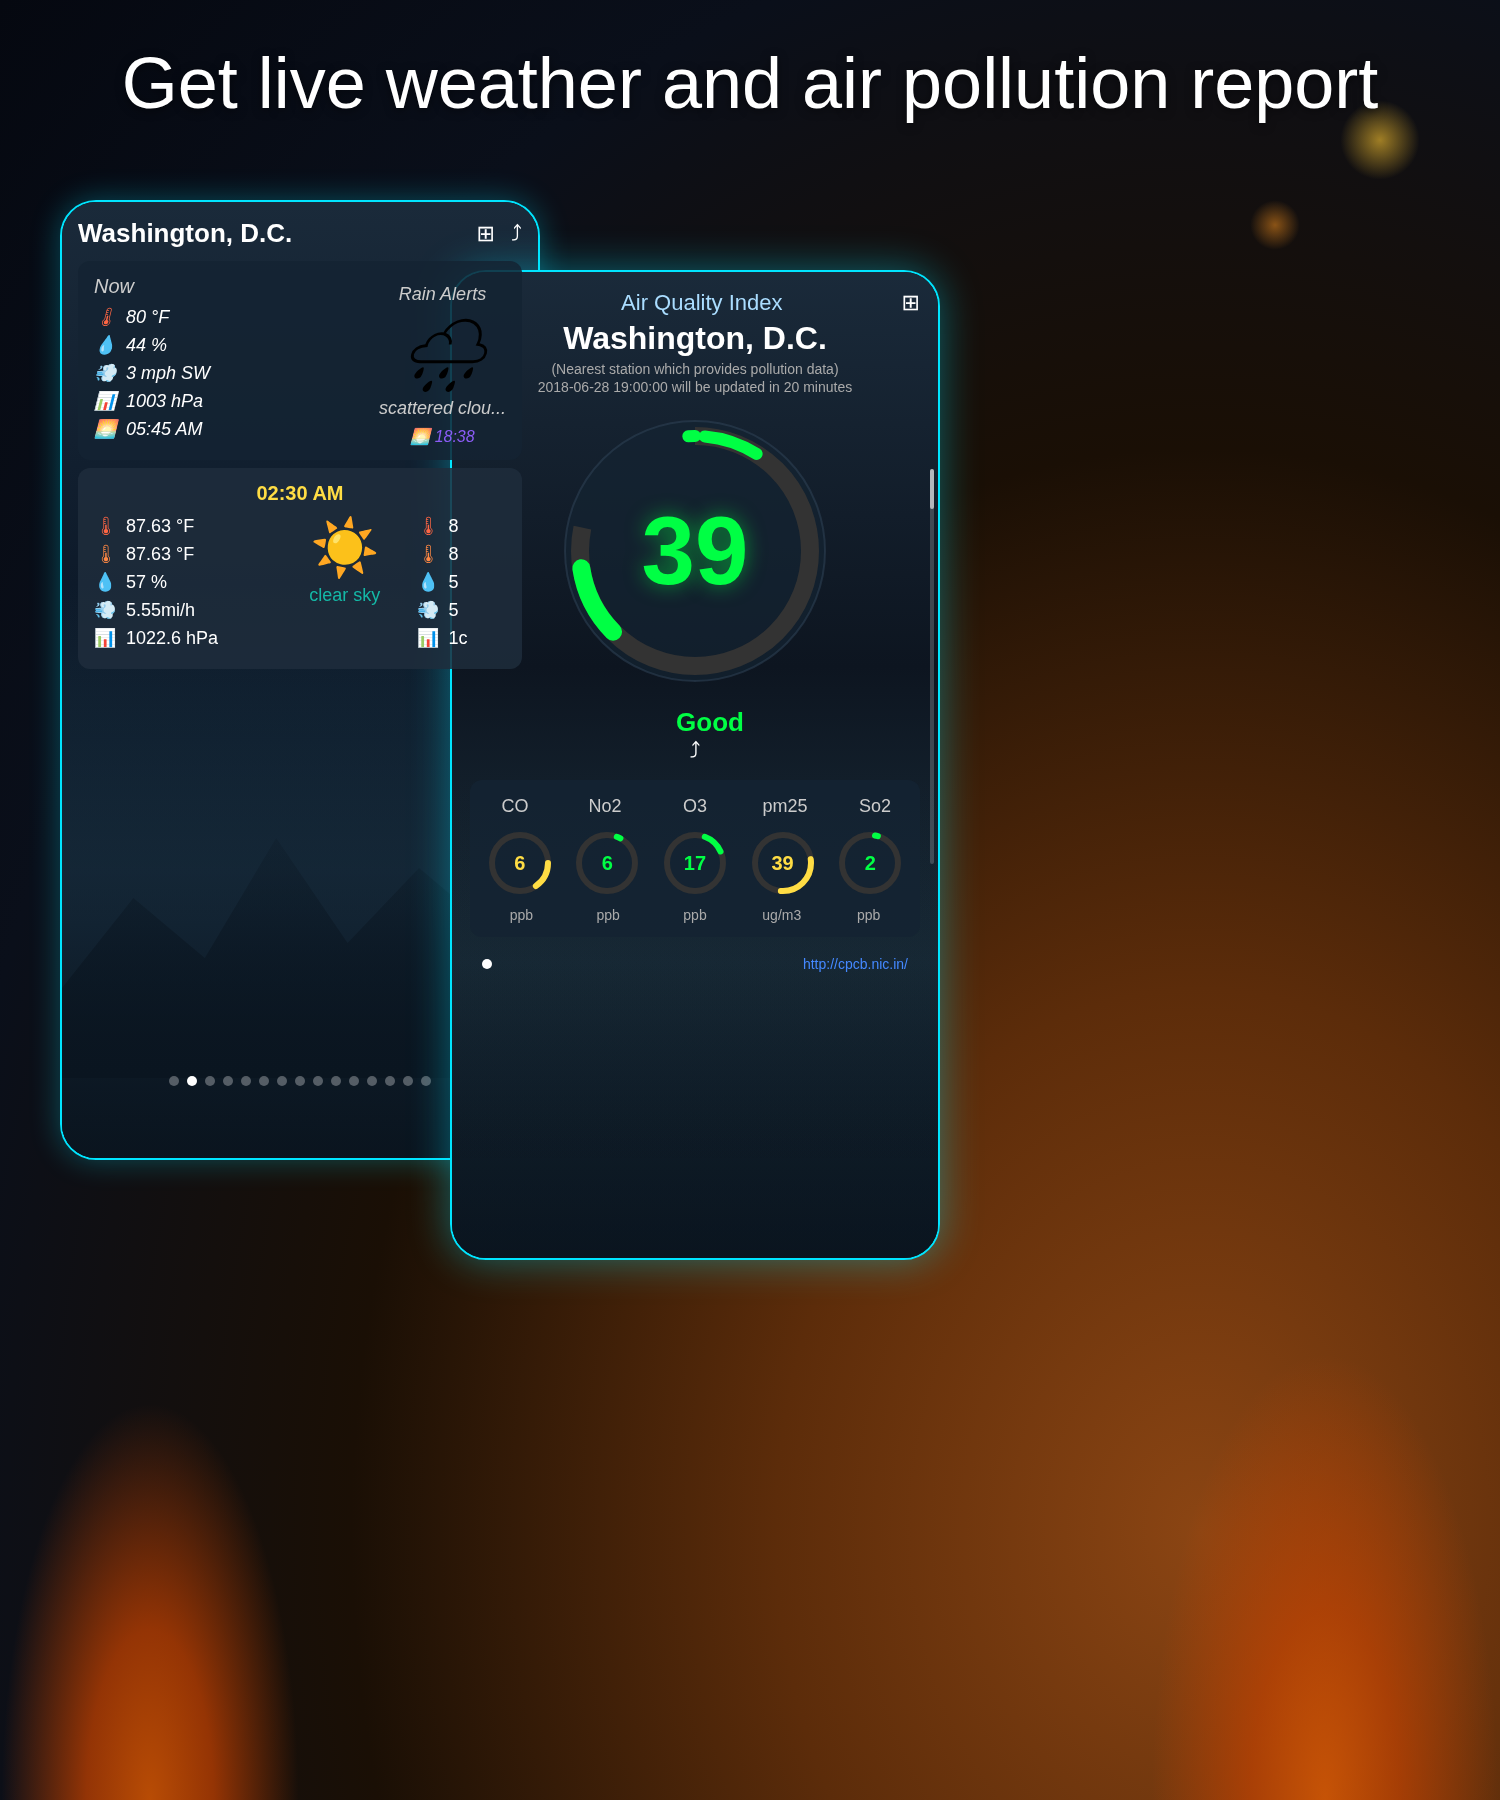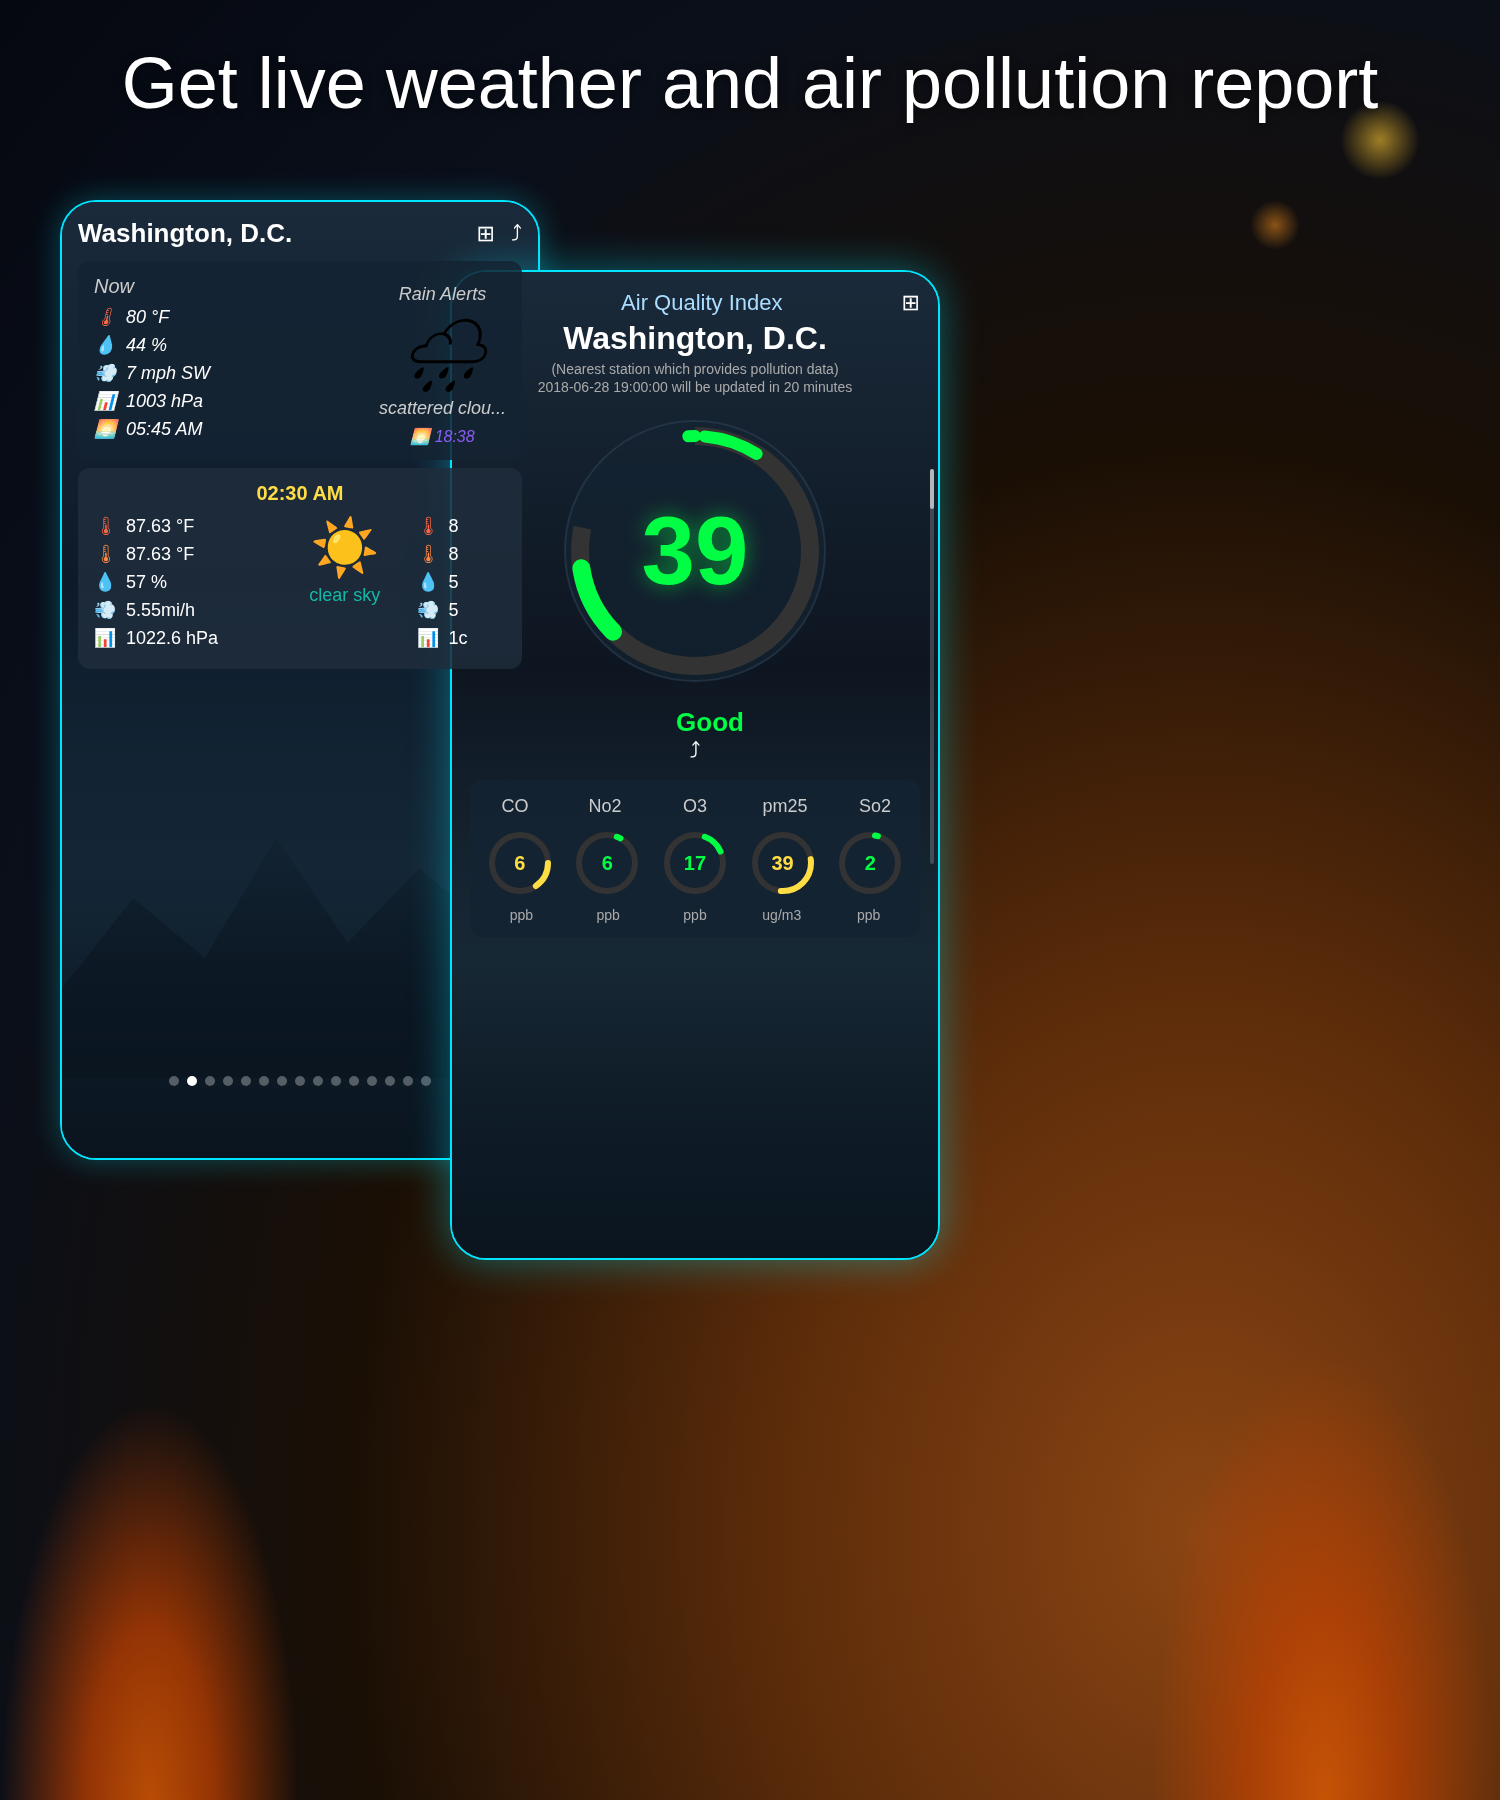--- a/index.html
+++ b/index.html
@@ -568,21 +568,21 @@
             <div class="weather-stat">
               <span class="weather-stat-icon temp-icon">🌡</span>
               <span>80 °F</span>
             </div>
             <div class="weather-stat">
               <span class="weather-stat-icon humidity-icon">💧</span>
               <span>44 %</span>
             </div>
             <div class="weather-stat">
               <span class="weather-stat-icon wind-icon">💨</span>
-              <span>7 mph SW</span>
+              <span>3 mph SW</span>
             </div>
             <div class="weather-stat">
               <span class="weather-stat-icon pressure-icon">📊</span>
               <span>1003 hPa</span>
             </div>
             <div class="weather-stat">
               <span class="weather-stat-icon sunrise-icon">🌅</span>
               <span>05:45 AM</span>
             </div>
           </div>
@@ -775,20 +775,28 @@
 
         <div class="pollutants-units">
           <div class="pollutant-unit">ppb</div>
           <div class="pollutant-unit">ppb</div>
           <div class="pollutant-unit">ppb</div>
           <div class="pollutant-unit">ug/m3</div>
           <div class="pollutant-unit">ppb</div>
         </div>
       </div>
 
+      <div style="display:flex; justify-content:space-between; align-items:center; padding:6px 4px;">
+        <div class="aqi-page-dots">
+          <div class="dot active"></div>
+        </div>
+        <div class="aqi-footer">
+          <span class="aqi-source-link">http://cpcb.nic.in/</span>
+        </div>
+      </div>
 
     </div>
 
     <div class="aqi-scrollbar">
       <div class="aqi-scrollbar-thumb"></div>
     </div>
   </div>
 
 </div>
 

